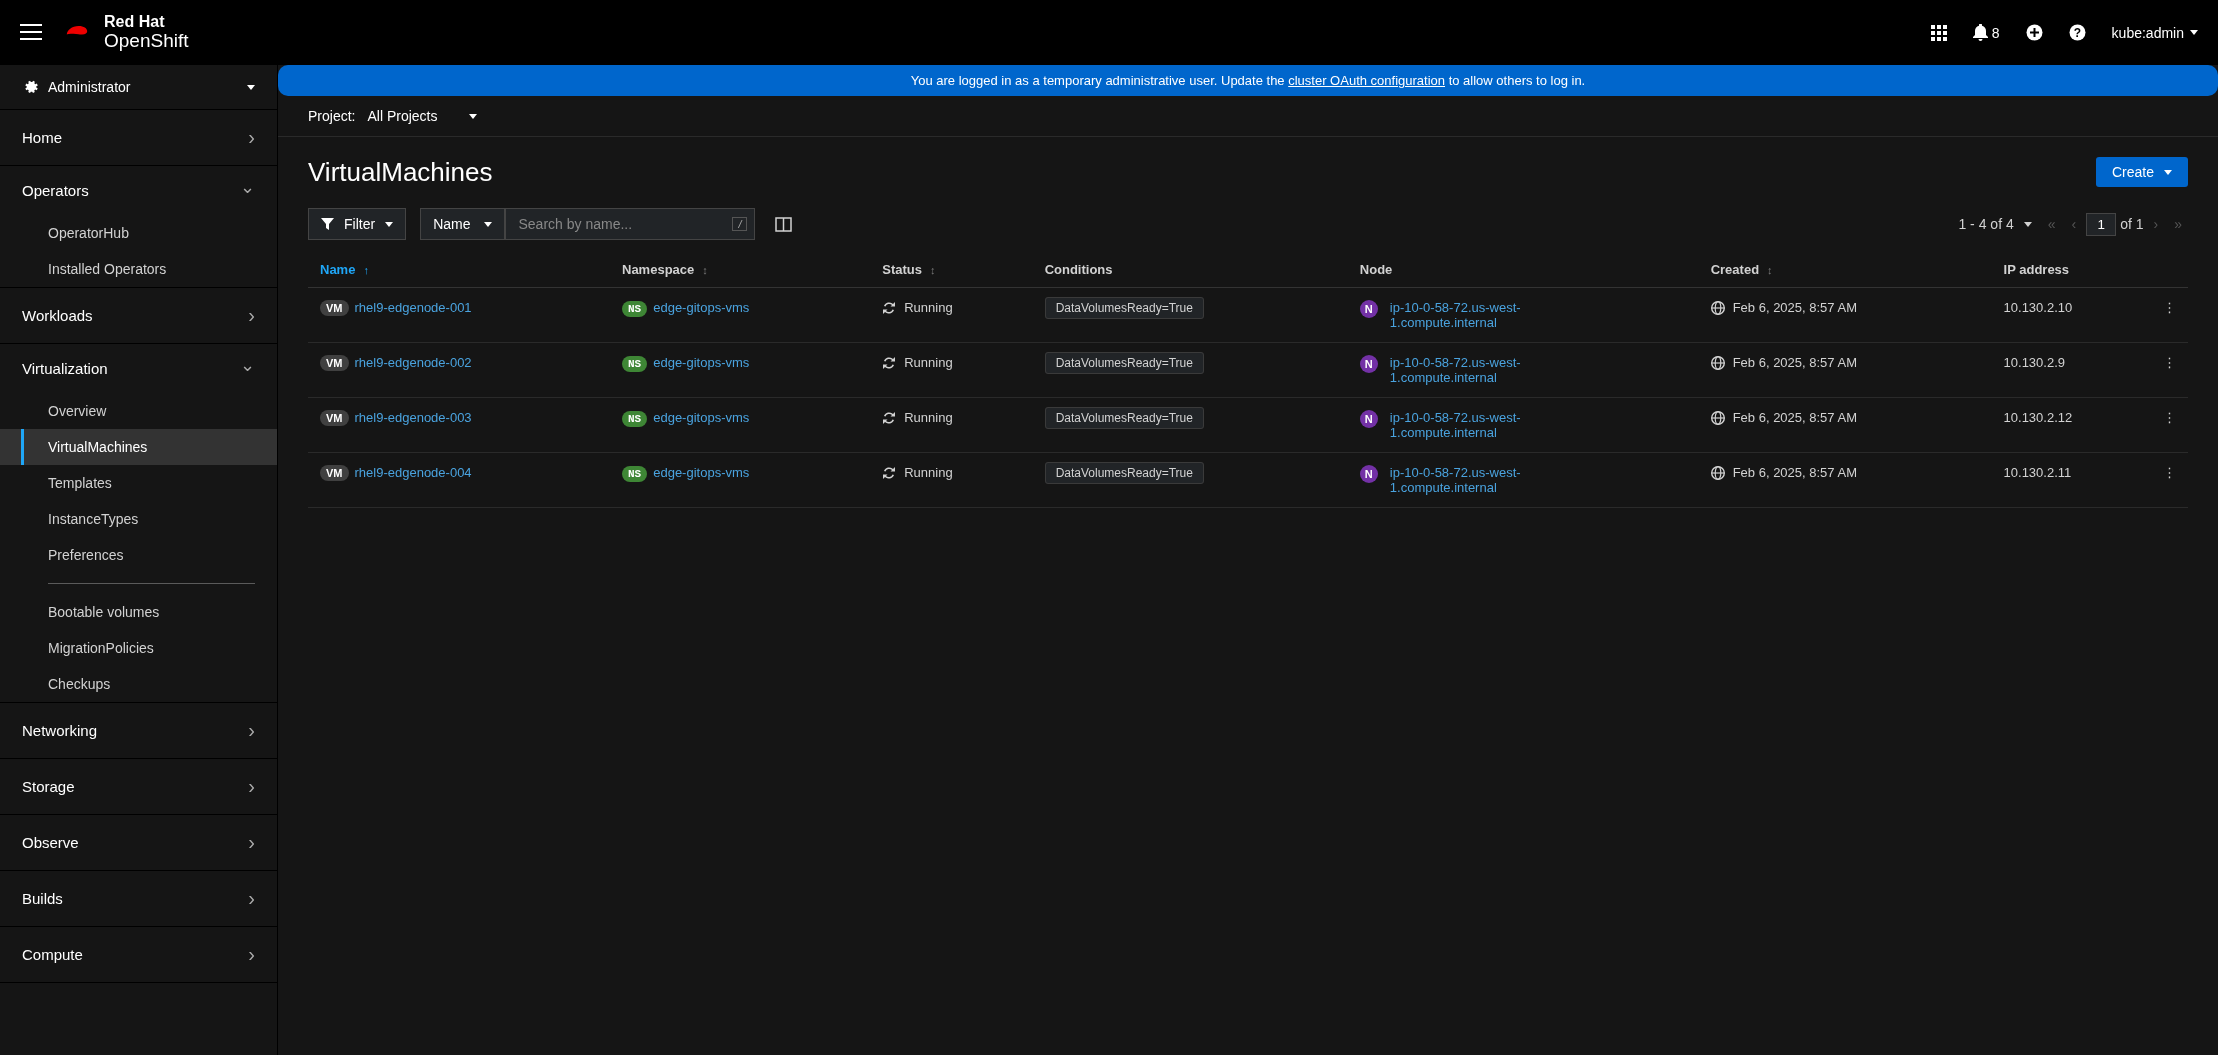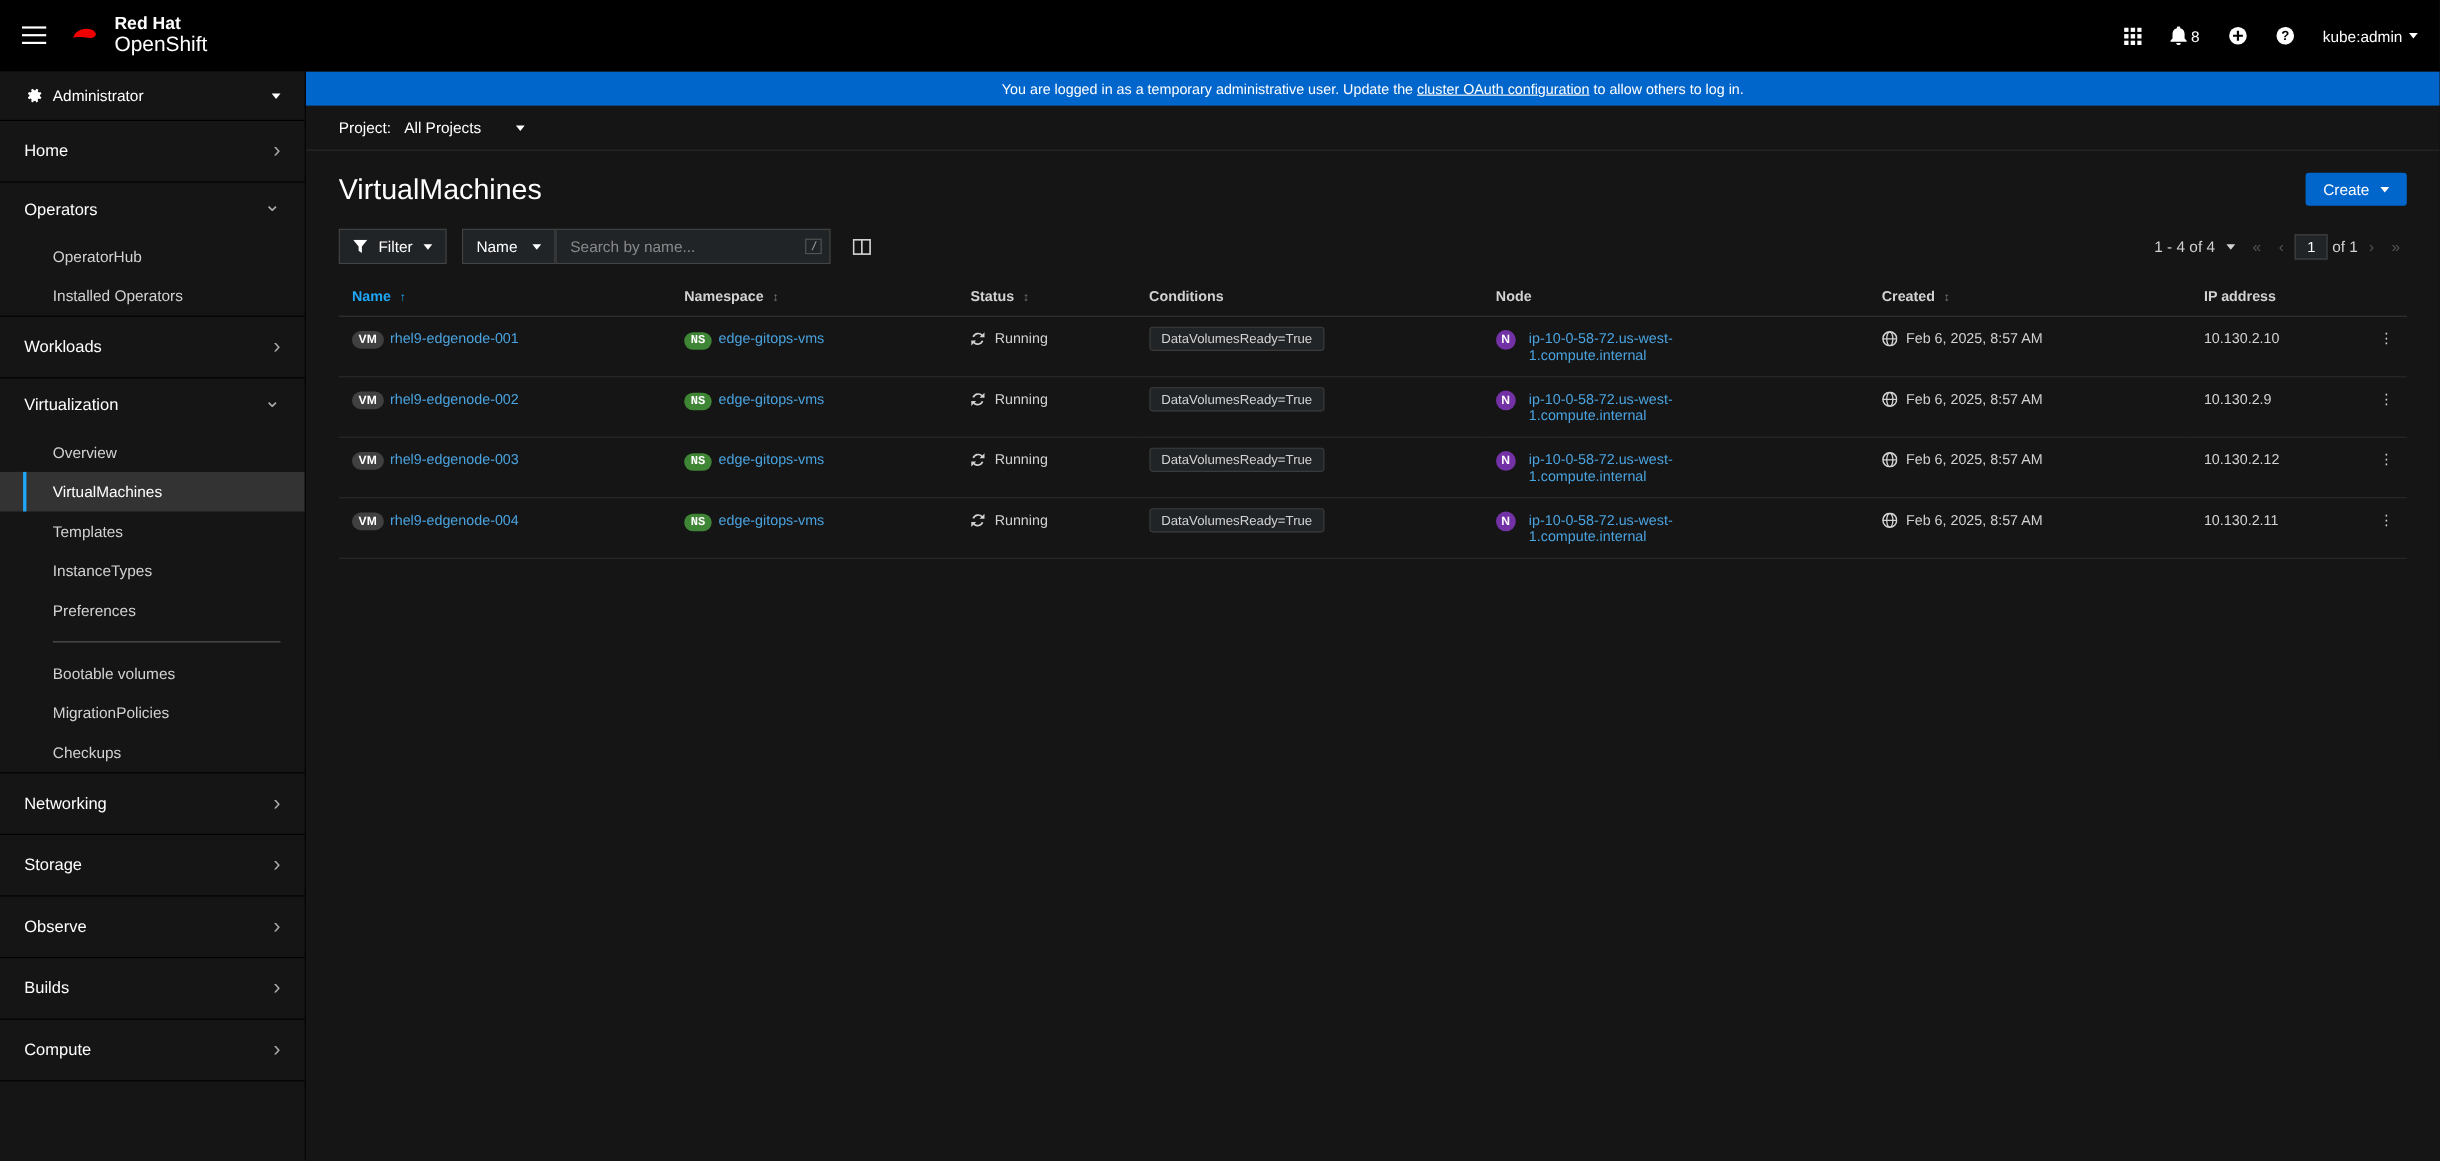--- a/index.html
+++ b/index.html
@@ -35,21 +35,21 @@
 .nav-sec { border-bottom:1px solid #000; }
 .nav-head { padding:16px 22px; display:flex; align-items:center; justify-content:space-between; cursor:pointer; font-size:15px; }
 .nav-body { display:none; }
 .nav-sec.open .nav-body { display:block; }
 .nav-item { padding:10px 22px 10px 48px; font-size:14px; color:#d2d2d2; cursor:pointer; display:block; }
 .nav-item.sel { background:#333; position:relative; color:#fff; }
 .nav-item.sel::before { content:""; position:absolute; left:21px; top:0; bottom:0; width:3px; background:#1fa7f8; }
 .nav-divider { margin:10px 22px 10px 48px; border:none; border-top:1px solid #5a5a5a; }
 
 
-.banner { background:#0066cc; color:#fff; padding:8px 16px; font-size:13px; text-align:center; }
+.banner { background:#0066cc; color:#fff; padding:8px 16px; font-size:13px; text-align:center;border-radius:10px; }
 .banner a { color:#fff; text-decoration:underline; }
 
 
 .proj-bar { padding:12px 30px; border-bottom:1px solid #2a2a2a; display:flex; align-items:center; gap:16px; }
 .proj-sel { display:flex; align-items:center; gap:12px; cursor:pointer; }
 
 
 .page-head { padding:20px 30px 16px; display:flex; justify-content:space-between; align-items:flex-start; }
 .page-title { font-size:26px; font-weight:400; }
 .btn-primary { background:#0066cc; color:#fff; border:none; padding:7px 16px; font-size:14px; cursor:pointer; display:flex; align-items:center; gap:10px; border-radius:3px; }

